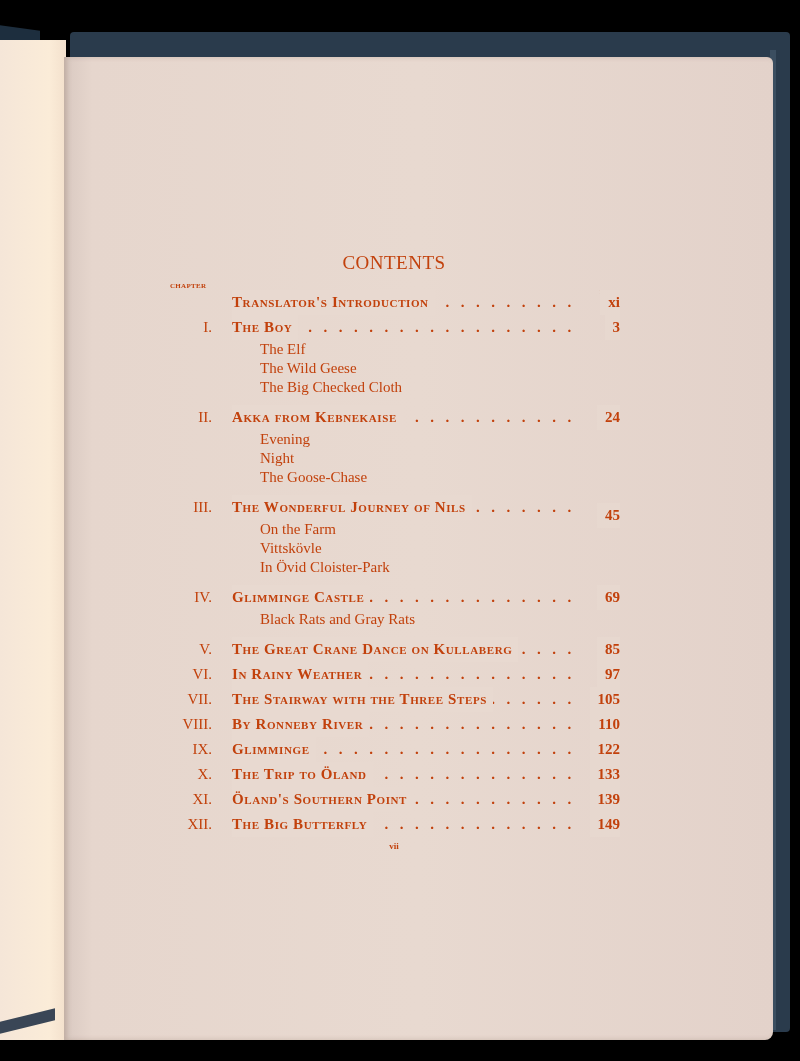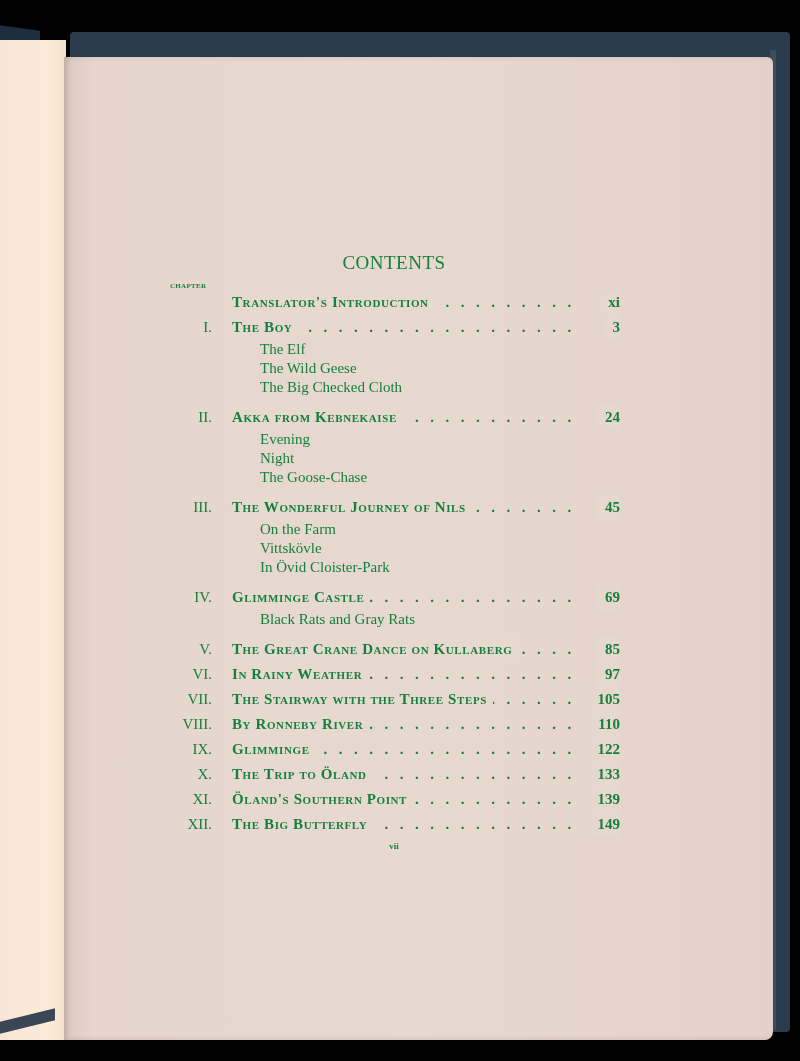--- a/index.html
+++ b/index.html
@@ -27,21 +27,21 @@
     position: absolute; left: 64px; top: 57px; width: 709px; height: 983px;
     background: linear-gradient(90deg, #d9c9c1 0%, #e6d6cd 4%, #e8d9d0 50%, #e3d2ca 100%);
     border-radius: 0 6px 8px 0;
     box-shadow: inset 3px 0 5px rgba(120,90,70,0.25);
   }
   .cover-edge-right {
     position: absolute; left: 770px; top: 50px; width: 6px; height: 980px;
     background: #3b4e60;
   }
   .contents {
-    position: absolute; left: 166px; top: 250px; width: 456px; color: #15803d;
+    position: absolute; left: 166px; top: 250px; width: 456px; color: #c2410c;
   }
   .title {
     text-align: center; font-size: 19px; letter-spacing: 0.5px; margin-left: 0;
     height: 26px; line-height: 26px;
   }
   .hdr-row { position: relative; height: 14px; }
   .hdr-chapter { position: absolute; left: 4px; top: 6px; font-size: 7px; font-weight: bold; letter-spacing: 0.3px; }
   .hdr-page { position: absolute; right: 2px; top: 12px; font-size: 7px; font-weight: bold; letter-spacing: 0.3px; }
   .entry { position: relative; height: 25px; line-height: 25px; font-size: 15px; }
   .entry .num { position: absolute; right: 410px; text-align: right; white-space: nowrap; }
@@ -99,21 +99,21 @@
         <span class="pg" style="background: rgb(231, 216, 207); padding-left: 8px;">24</span>
       </div>
       <div class="sub">Evening</div>
       <div class="sub">Night</div>
       <div class="sub">The Goose-Chase</div>
       <div class="group-gap"></div>
       <div class="entry">
         <span class="num">III.</span>
         <span class="dots">........................................</span>
         <span class="ttl" style="background: rgb(232, 217, 208); padding-right: 6px;">The Wonderful Journey of Nils</span>
-        <span class="pg" style="background: rgb(231, 216, 207); padding-left: 8px;">45</span>
+        <span class="pg" style="background: rgb(231, 216, 207); padding-left: 8px; margin-top: 8px;">45</span>
       </div>
       <div class="sub">On the Farm</div>
       <div class="sub">Vittskövle</div>
       <div class="sub">In Övid Cloister-Park</div>
       <div class="group-gap"></div>
       <div class="entry">
         <span class="num">IV.</span>
         <span class="dots">........................................</span>
         <span class="ttl" style="background: rgb(232, 217, 208); padding-right: 6px;">Glimminge Castle</span>
         <span class="pg" style="background: rgb(231, 216, 207); padding-left: 8px;">69</span>

